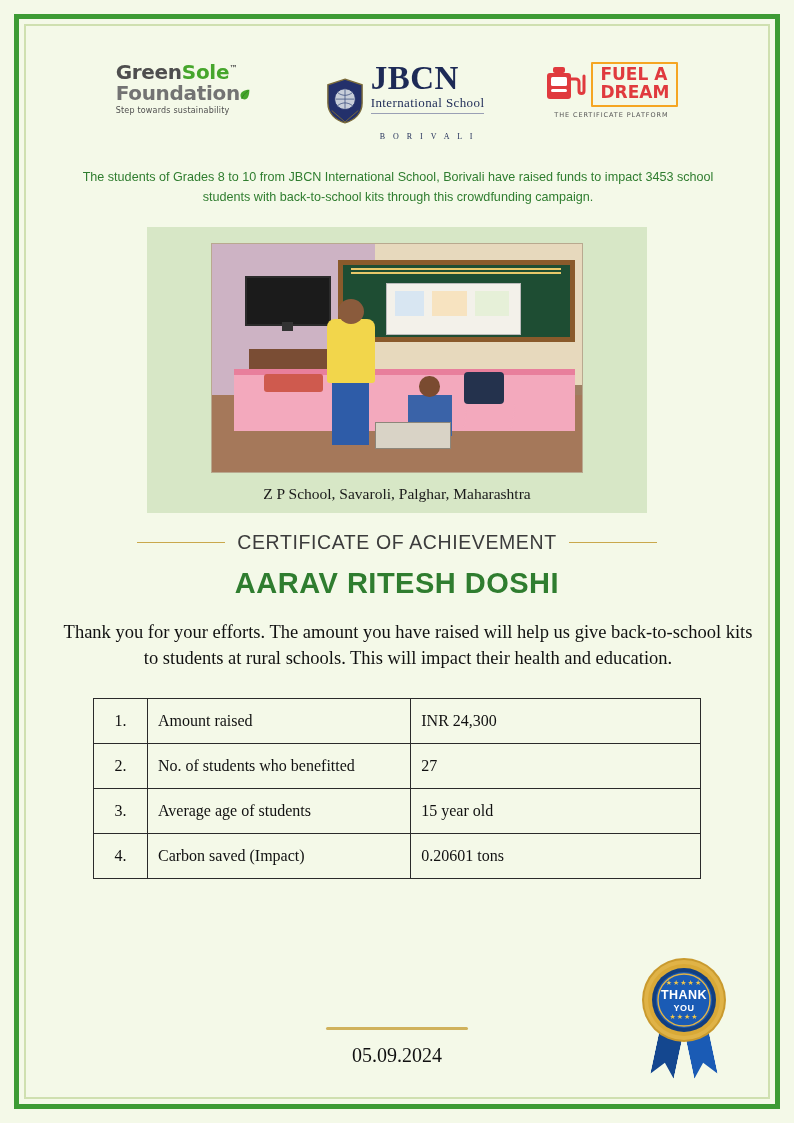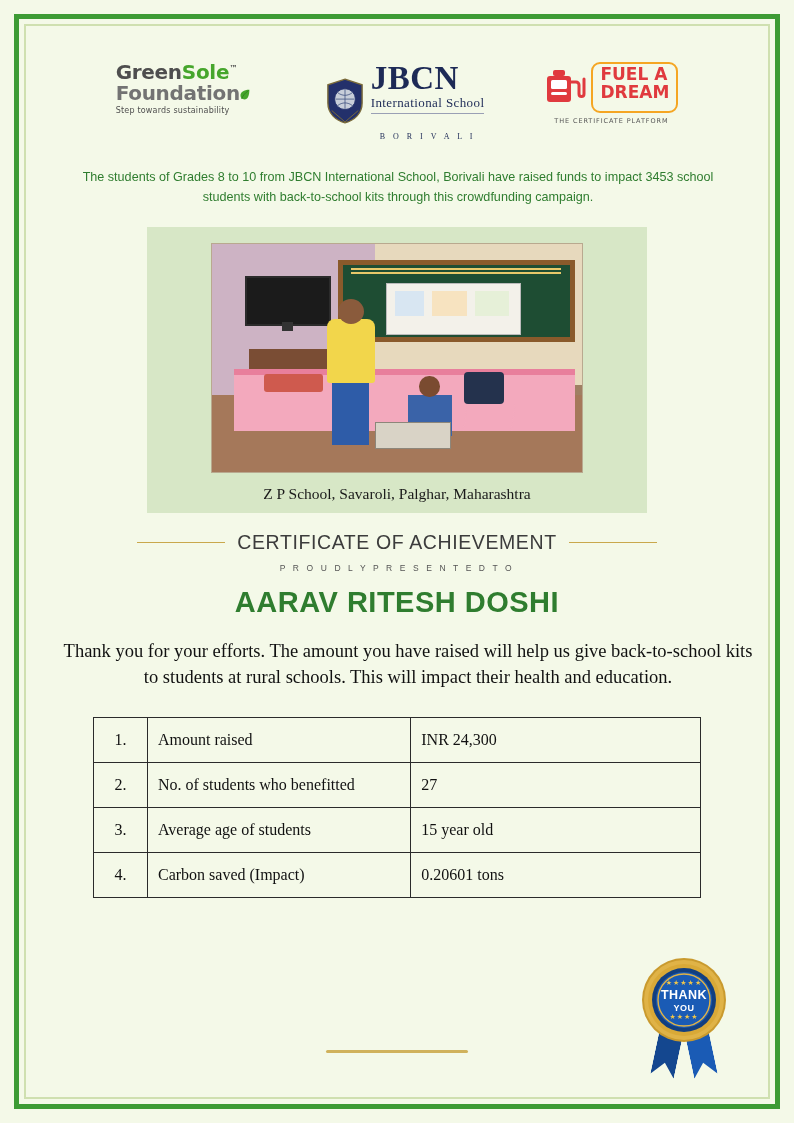--- a/index.html
+++ b/index.html
@@ -141,22 +141,22 @@
     display: flex;
     align-items: center;
     gap: 5px;
   }
   .fuel-pump {
     width: 42px;
     height: 40px;
   }
   .fuel-box {
     border: 2px solid #f5a623;
-    border-radius: 9px;
-    padding: 2px 7px 9px 7px;
+    border-radius: 1px;
+    padding: 2px 7px 3px 7px;
     font-family: "DejaVu Sans", sans-serif;
     font-weight: bold;
     font-size: 17px;
     color: #e03a3e;
     line-height: 1.05;
     text-align: left;
   }
   .fuel-tag {
     font-family: "DejaVu Sans", sans-serif;
     font-size: 6.5px;
@@ -464,21 +464,20 @@
         <div class="ph-kit"></div>
       </div>
       <div class="photo-caption">Z P School, Savaroli, Palghar, Maharashtra</div>
     </div>
 
     <div class="cert-row">
       <div class="cert-rule"></div>
       <div class="cert-title">CERTIFICATE OF ACHIEVEMENT</div>
       <div class="cert-rule"></div>
     </div>
-    <div class="proudly">P R O U D L Y   P R E S E N T E D   T O</div>
     <div class="recipient">AARAV RITESH DOSHI</div>
     <div class="thanks">Thank you for your efforts. The amount you have raised will help us give back-to-school kits to students at rural schools. This will impact their health and education.</div>
 
     <table class="facts">
       <tbody>
         <tr>
           <td class="idx">1.</td>
           <td class="lbl">Amount raised</td>
           <td class="val">INR 24,300</td>
         </tr>
@@ -497,20 +496,21 @@
           <td class="lbl">Carbon saved (Impact)</td>
           <td class="val">0.20601 tons</td>
         </tr>
       </tbody>
     </table>
 
   </div>
 
   <div class="footer">
     <div class="foot-rule"></div>
+    <div class="date">05.09.2024</div>
   </div>
 
   <div class="seal">
     <div class="ribbon-l"></div>
     <div class="ribbon-r"></div>
     <div class="seal-disc">
       <svg viewBox="0 0 86 86" width="86" height="86">
         <g>
           <circle cx="43" cy="43" r="42" fill="#c99a2e"></circle>
           <g fill="#e0b347">

